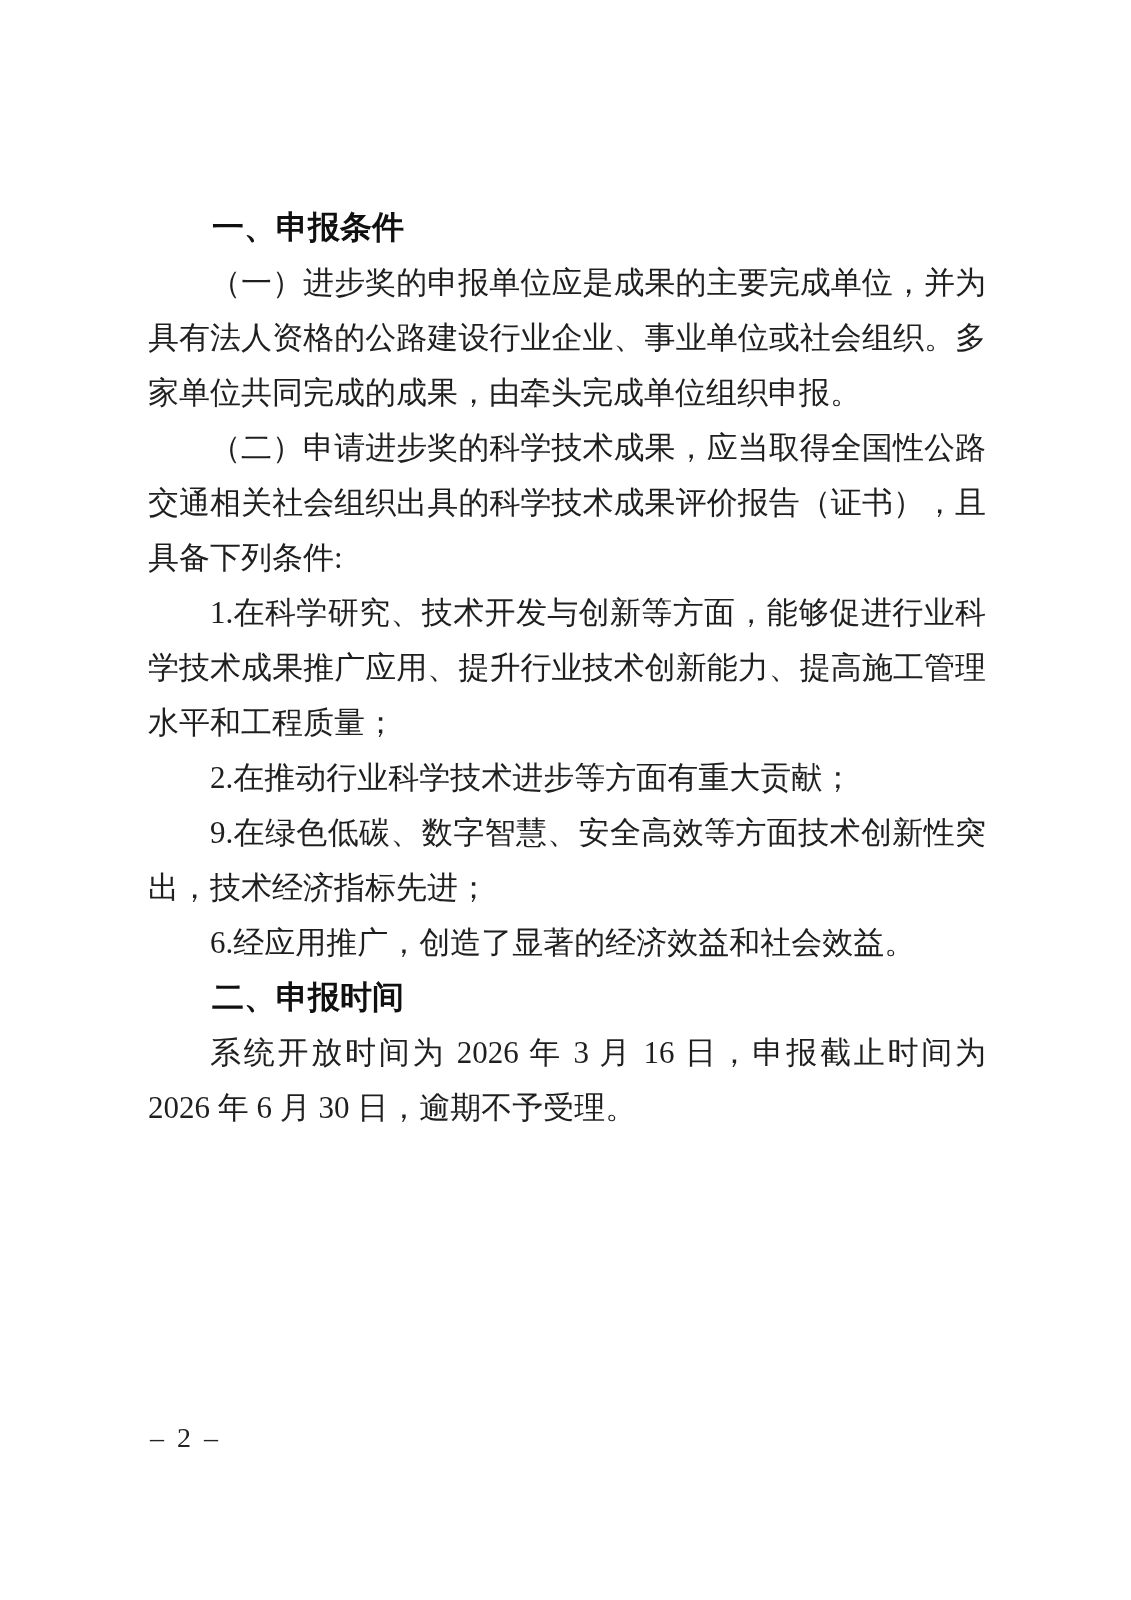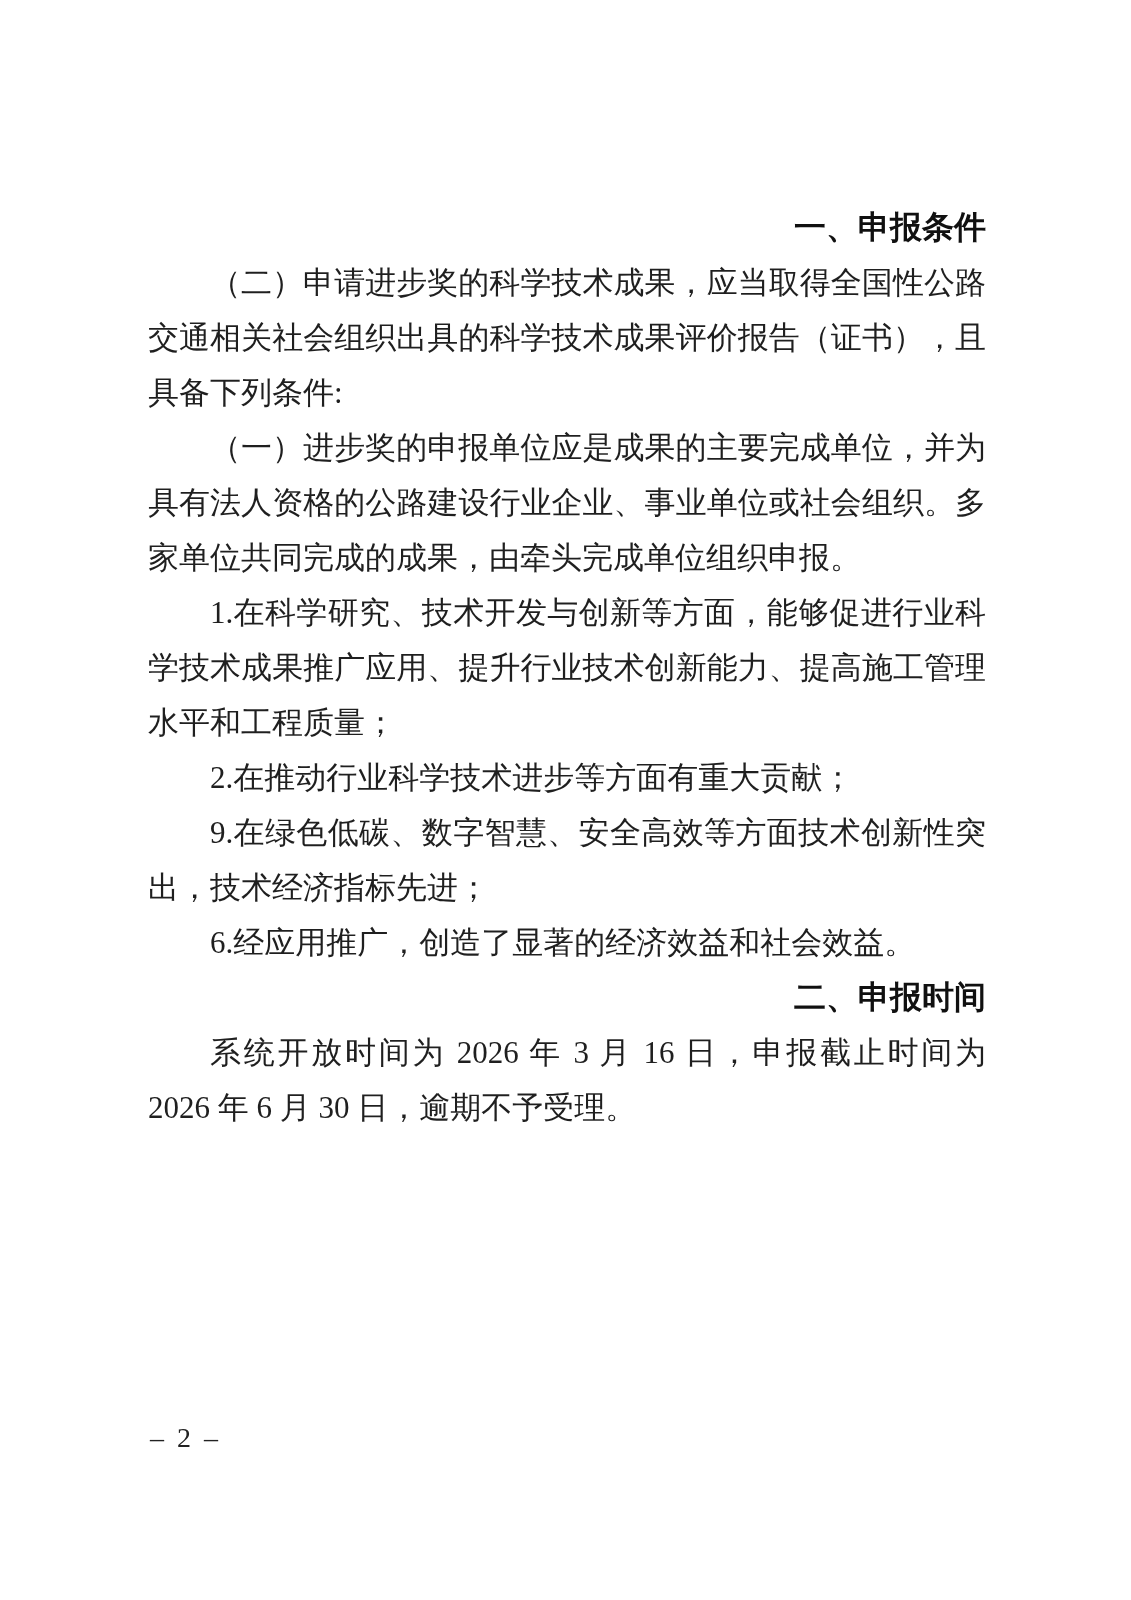--- a/index.html
+++ b/index.html
@@ -31,41 +31,41 @@
     font-weight: normal;
   }
   .sec-heading {
     margin: 0;
     font-family: "Liberation Sans", "DejaVu Sans", sans-serif;
     font-size: 32px;
     line-height: 55px;
     font-weight: bold;
     text-indent: 2em;
     color: #101010;
-    text-align: right;
+    text-align: left;
   }
   .page-number {
     position: absolute;
     left: 150px;
     top: 1418px;
     font-family: "Liberation Serif", "DejaVu Serif", serif;
     font-size: 28px;
     line-height: 40px;
     color: #222222;
     letter-spacing: 3px;
   }
 </style>
 </head>
 <body>
 
 <div class="doc-page">
   <div class="doc-content">
     <h2 class="sec-heading">一、申报条件</h2>
+    <p class="body-para">（一）进步奖的申报单位应是成果的主要完成单位，并为具有法人资格的公路建设行业企业、事业单位或社会组织。多家单位共同完成的成果，由牵头完成单位组织申报。</p>
     <p class="body-para">（二）申请进步奖的科学技术成果，应当取得全国性公路交通相关社会组织出具的科学技术成果评价报告（证书），且具备下列条件:</p>
-    <p class="body-para">（一）进步奖的申报单位应是成果的主要完成单位，并为具有法人资格的公路建设行业企业、事业单位或社会组织。多家单位共同完成的成果，由牵头完成单位组织申报。</p>
     <p class="body-para">1.在科学研究、技术开发与创新等方面，能够促进行业科学技术成果推广应用、提升行业技术创新能力、提高施工管理水平和工程质量；</p>
     <p class="body-para">2.在推动行业科学技术进步等方面有重大贡献；</p>
     <p class="body-para">9.在绿色低碳、数字智慧、安全高效等方面技术创新性突出，技术经济指标先进；</p>
     <p class="body-para">6.经应用推广，创造了显著的经济效益和社会效益。</p>
     <h2 class="sec-heading">二、申报时间</h2>
     <p class="body-para">系统开放时间为 2026 年 3 月 16 日，申报截止时间为 2026 年 6 月 30 日，逾期不予受理。</p>
   </div>
   <div class="page-number">– 2 –</div>
 </div>
 

